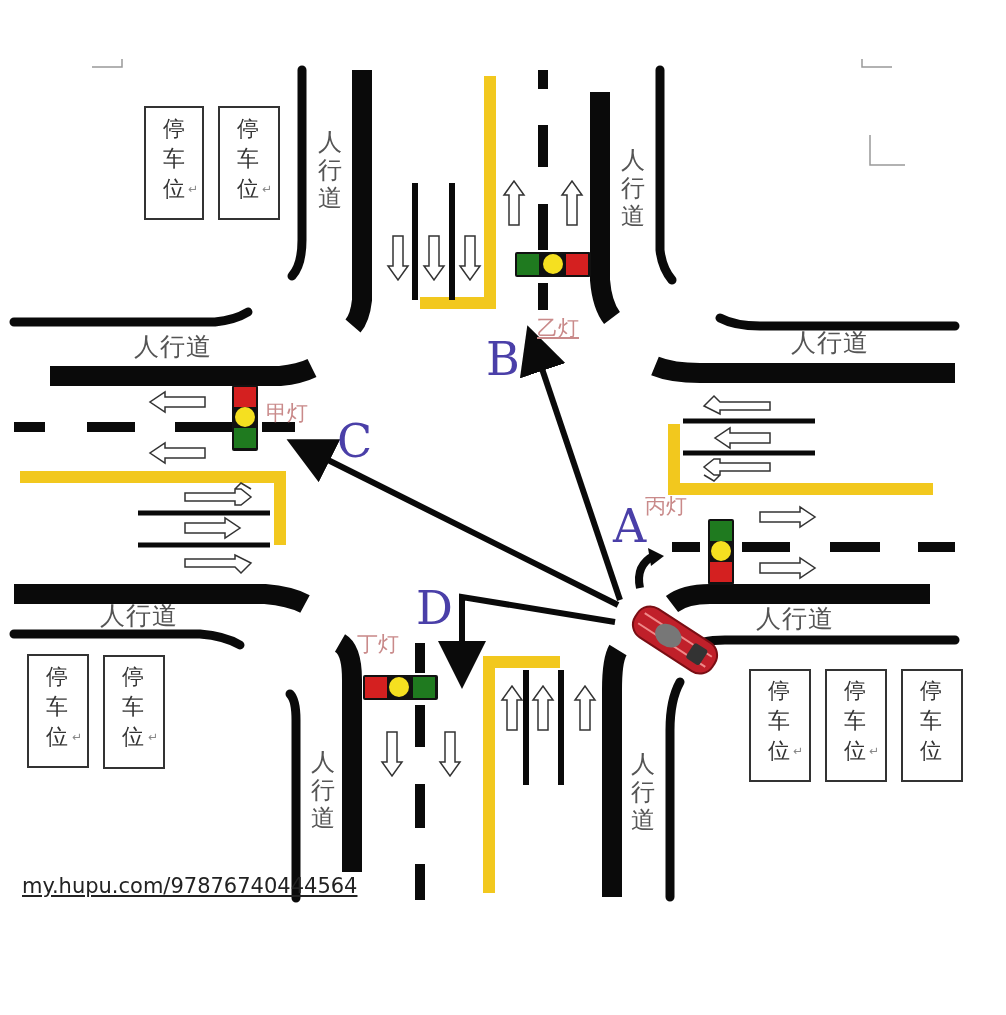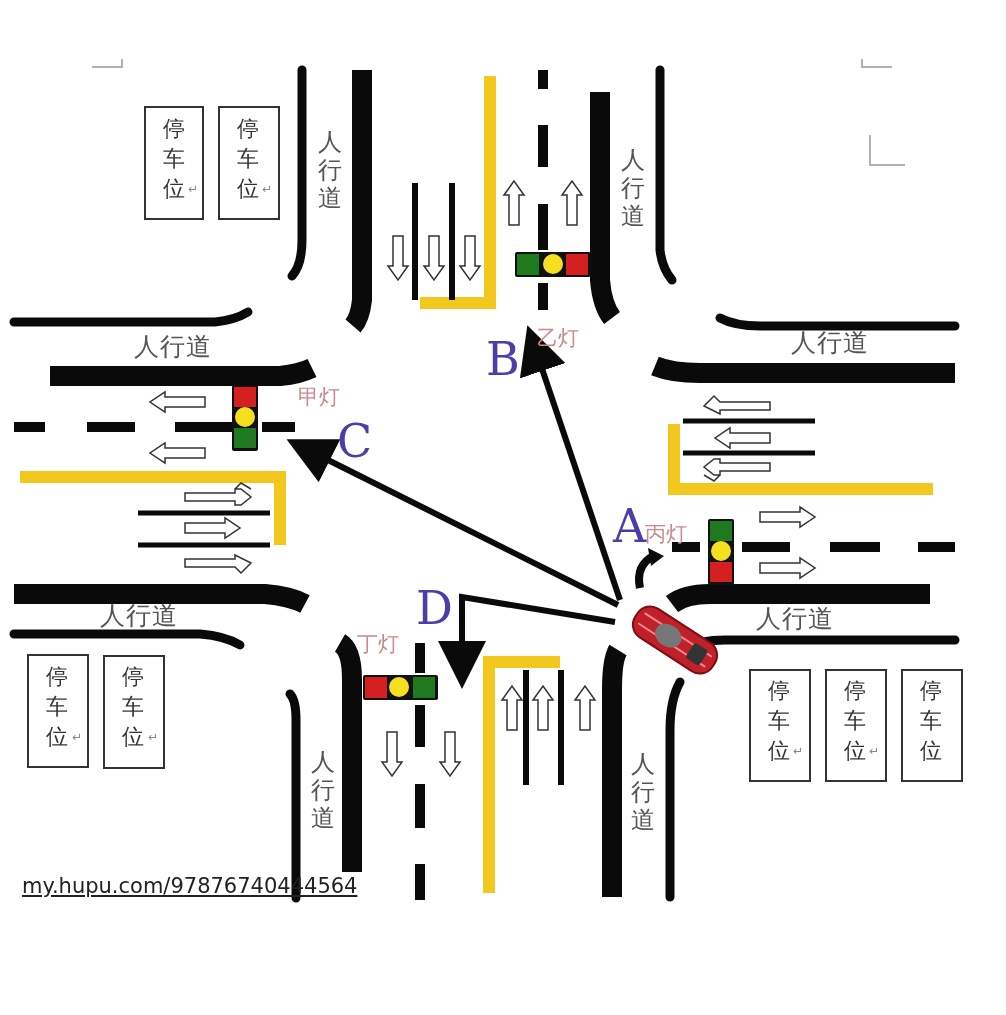--- a/index.html
+++ b/index.html
@@ -296,23 +296,23 @@
   <span>人</span>
   <span>行</span>
   <span>道</span>
 </div>
 
 <div class="t pedh" style="left:134px;top:334px;">人行道</div>
 <div class="t pedh" style="left:100px;top:603px;">人行道</div>
 <div class="t pedh" style="left:791px;top:330px;">人行道</div>
 <div class="t pedh" style="left:756px;top:606px;">人行道</div>
 
-<div class="t lightlbl" style="left:266px;top:387px;margin-left:32px;">甲灯</div>
-<div class="t lightlbl" style="left:537px;top:328px;">乙灯</div>
-<div class="t lightlbl" style="left:645px;top:524px;text-align:right;">丙灯</div>
+<div class="t lightlbl" style="left:266px;top:403px;">甲灯</div>
+<div class="t lightlbl" style="left:537px;top:318px;text-decoration:underline;">乙灯</div>
+<div class="t lightlbl" style="left:645px;top:496px;text-align:right;">丙灯</div>
 <div class="t lightlbl" style="left:357px;top:634px;text-align:right;">丁灯</div>
 
 <div class="t letterlbl" style="left:613px;top:503px;">A</div>
 <div class="t letterlbl" style="left:486px;top:336px;">B</div>
 <div class="t letterlbl" style="left:337px;top:418px;">C</div>
 <div class="t letterlbl" style="left:416px;top:585px;">D</div>
 
 <div class="t wm" style="left:22px;top:876px;">my.hupu.com/97876740444564</div>
 
 </body></html>

